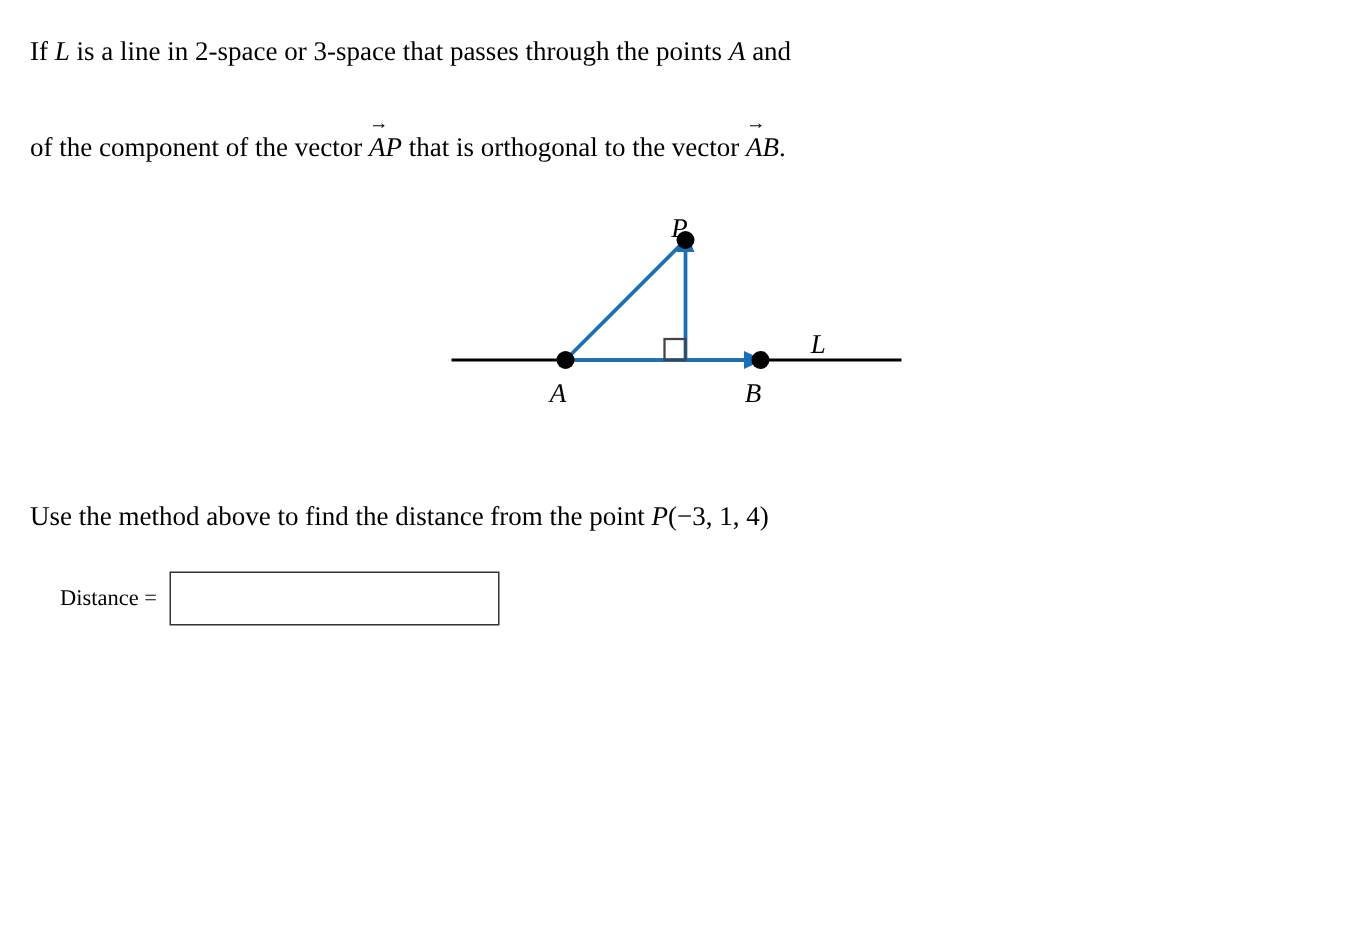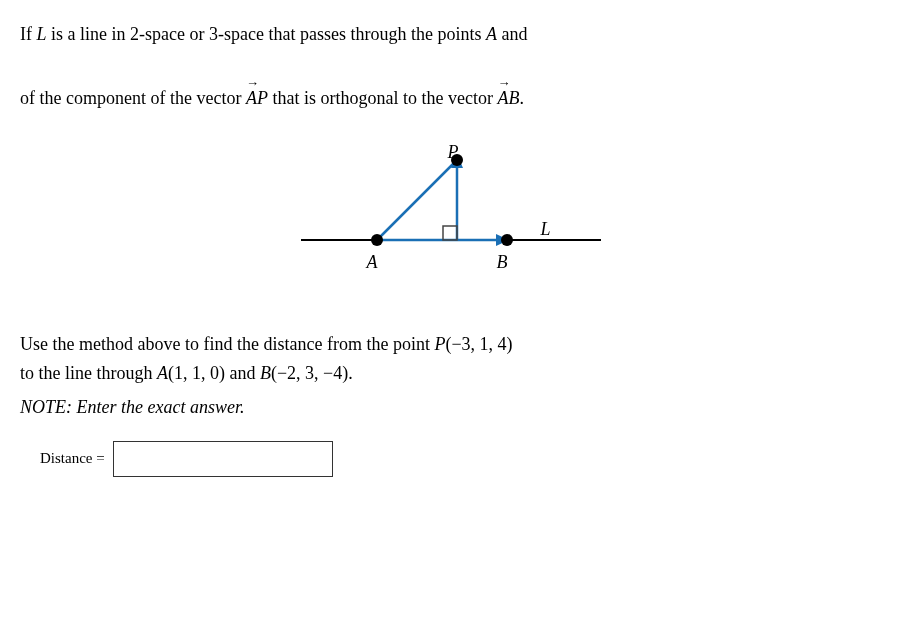--- a/index.html
+++ b/index.html
@@ -89,21 +89,21 @@
     .line-AP {
       position: absolute;
       top: 0;
       left: 0;
       width: 100%;
       height: 100%;
       pointer-events: none;
     }
     .use-method-text {
       line-height: 1.6;
-      margin-bottom: 6px;
+      margin-bottom: 22px;
     }
     .note-text {
       font-style: italic;
       margin-bottom: 20px;
       line-height: 1.5;
     }
     .answer-row {
       display: flex;
       align-items: center;
       gap: 8px;
@@ -181,25 +181,21 @@
       <div class="label-B">B</div>
       <div class="label-L">L</div>
     </div>
   </div>
 
   <div class="use-method-text">
     <span>
       Use the method above to find the distance from the point <span class="math">P</span>(−3, 1, 4)
     </span>
     <br>
-    <span>
-      to the line through <span class="math">A</span>(1, 1, 0) and <span class="math">B</span>(−2, 3, −4).
-    </span>
-  </div>
-
-  <div class="note-text">NOTE: Enter the exact answer.</div>
+  </div>
+
 
   <div class="answer-row">
     <span class="distance-label">Distance =</span>
     <input class="answer-input" type="text" placeholder="" style="">
   </div>
 
 </div>
 
 </body></html>

